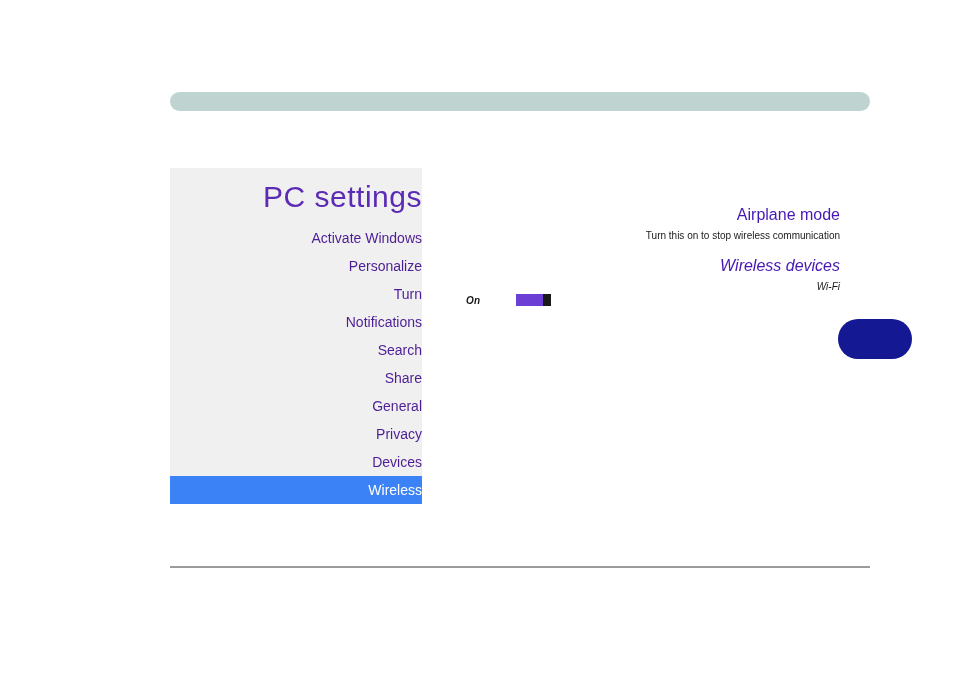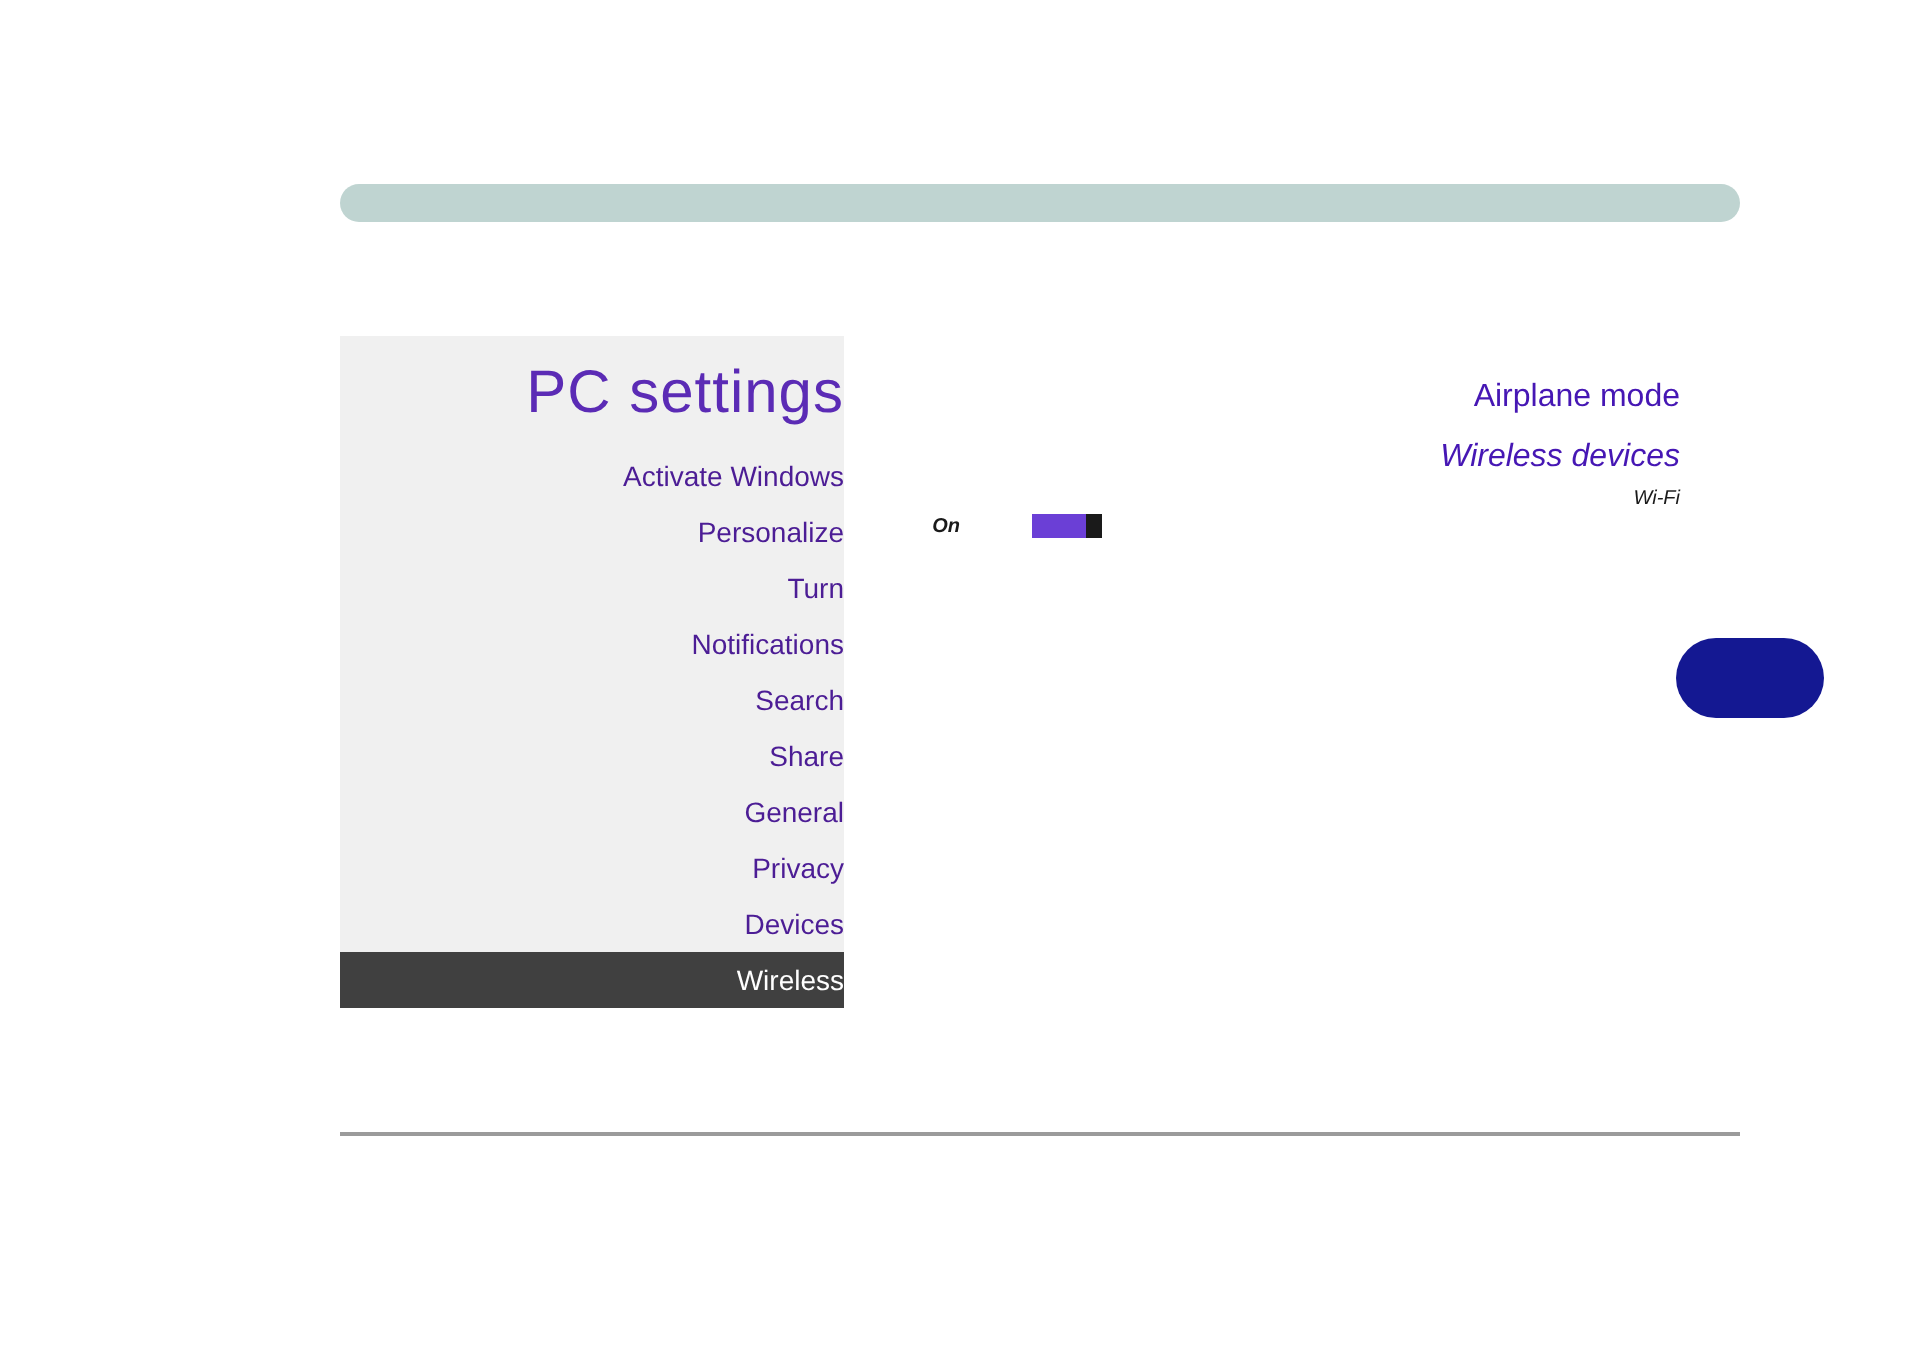--- a/index.html
+++ b/index.html
@@ -47,34 +47,35 @@
       padding: 12px 0 10px 14px;
       letter-spacing: 0.5px;
     }
     .sidebar-item {
       padding: 6px 0 6px 18px;
       font-size: 14px;
       color: #4c1d95;
       cursor: pointer;
     }
     .sidebar-item.selected {
-      background: #404040;
+      background: #3b82f6;
       color: #ffffff;
     }
     .content {
       position: absolute;
       left: 290px;
       top: 22px;
       width: 380px;
     }
     .section-heading {
       font-size: 16px;
       font-weight: 400;
       color: #4617b4;
       margin-bottom: 6px;
+      margin-top: 16px;
     }
     .section-sub {
       font-size: 10px;
       color: #1a1a1a;
       margin-bottom: 2px;
     }
     .toggle-row {
       display: flex;
       align-items: center;
       gap: 36px;
@@ -149,20 +150,21 @@
     <div class="sidebar-item"><span>Share</span></div>
     <div class="sidebar-item"><span>General</span></div>
     <div class="sidebar-item"><span>Privacy</span></div>
     <div class="sidebar-item"><span>Devices</span></div>
     <div class="sidebar-item selected"><span>Wireless</span></div>
   </div>
 
   <div class="content">
     <div>
       <div class="section-heading">Airplane mode</div>
+      <div class="section-sub">Turn this on to stop wireless communication</div>
     </div>
 
     <div class="section2">
       <div class="section-heading">Wireless devices</div>
       <div class="section-sub">Wi-Fi</div>
       <div class="toggle-row">
         <span class="toggle-label">On</span>
         <div class="toggle on">
           <div class="toggle-handle"></div>
         </div>

